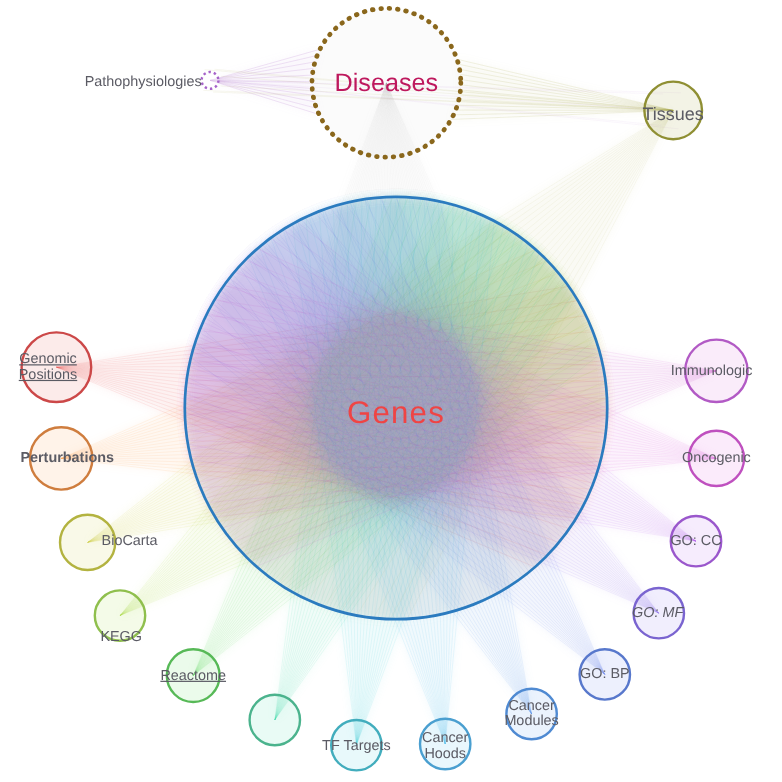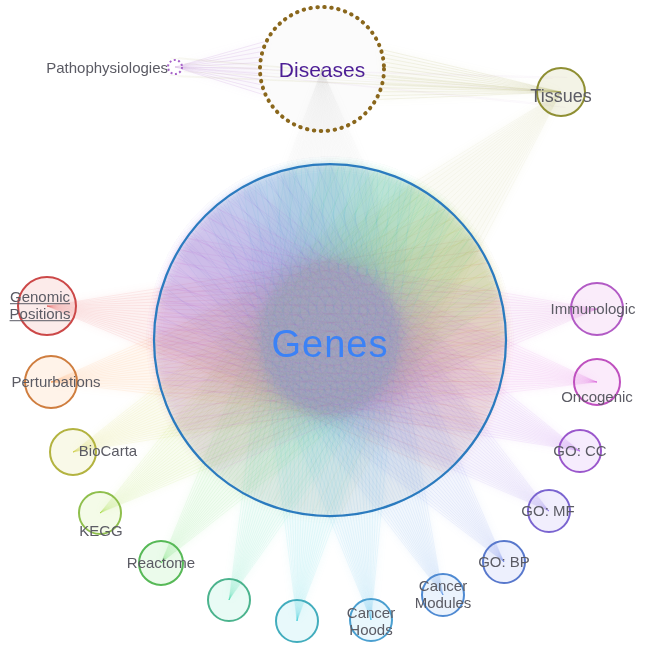--- a/index.html
+++ b/index.html
@@ -1,25 +1,25 @@
 <!DOCTYPE html>
 <html><head>
 <meta charset="utf-8">
 <style>
   html,body{margin:0;padding:0;background:#fff;}
   .stage{position:relative;width:652px;height:652px;overflow:hidden;background:#fff;
          font-family:"Liberation Sans",sans-serif;}
   #scene{position:absolute;left:0;top:0;z-index:1;}
   .fan-poly{filter:blur(4px);}
-  .lbl{position:absolute;z-index:2;transform:translate(-50%,-50%);font-size:15px;
+  .lbl{position:absolute;z-index:2;transform:translate(-50%,-50%);font-size:12px;
        color:#5b5b64;text-align:center;line-height:1.12;cursor:default;}
   .nowrap{white-space:nowrap;}
-  .lbl-genes{font-size:38px;color:#3b82f6;letter-spacing:1px;}
-  .lbl-diseases{font-size:21px;color:#4c1d95;}
-  .lbl-tissues{font-size:18px;}
+  .lbl-genes{font-size:26px;color:#ef4444;letter-spacing:1px;}
+  .lbl-diseases{font-size:21px;color:#be185d;}
+  .lbl-tissues{font-size:15px;}
   .lbl-patho{transform:translate(-100%,-50%);}
 </style>
 </head>
 <body>
 
 <div class="stage">
 
   <svg id="scene" width="652" height="652" viewBox="0 0 652 652">
       <g>
         <polygon points="322,69 480.3702256194656,431.4592545735586 476.27485632479477,437.8757702762059 471.9058651997235,444.10919950666175 467.2714248815641,450.1478820086211 462.380204557042,455.98052181912146 457.24135374571057,461.5962083987776 451.864485184854,466.98443704104255 446.25965684789594,472.135128522318 440.43735312994806,477.0386479561556 434.4084652356952,481.6858228162812 428.184270806301,486.0679600947276 421.7764128234462,490.17686256298066 415.1968778299603,494.00484410571903 408.45797350778753,497.54474409846654 401.57230565523037,500.78994080226005 394.5527546065353,503.73436375027825 387.41245113793286,506.3725051032606 380.16475190519947,508.6994299524743 372.8232144586899,510.71078555095767 365.40157188257564,512.4028094557709 357.91370710572943,513.772336566024 350.37362693231114,514.816805043517 342.7954358406313,515.5342611049144 335.1933095993061,515.9233626764955 327.58146875005644,515.9833819046362 319.9741520067545,515.7142065173341 312.38558962047705,515.1163400342234 304.82997676039,514.1909008246914 297.32144696025654,512.939620015856 289.87404568024084,511.3648382543181 282.5017040334622,509.4695013277468 275.2182127264467,507.2571546544875 268.0371962622238,504.73193665150006 260.9720874543232,501.8985709930338 254.03610229934566,498.7623577745195 247.2422152551128,495.3291635982082 240.6031349706385,491.6054105991014 234.13128051332265,487.5980644317017 227.8387581378367,483.31462124005554 221.73733864015657,478.76309363546153 215.83843533910516,473.9519957080757 210.1530827265913,468.890327100449 204.691915826483,463.5875561727911 199.4651503007258,458.0536022914502 194.4825633399193,452.2988172737408 189.75347537409917,446.3339660238279 185.2867326379351,440.1702063958916" fill="#8f8f8f" fill-opacity="0.04" class="fan-poly"></polygon>
@@ -430,24 +430,25 @@
         <circle cx="322" cy="69" r="62" fill="#999999" fill-opacity="0.04" stroke="#8a671c" stroke-width="4" stroke-dasharray="0.5 6.5" stroke-linecap="round"></circle>
         <circle cx="175" cy="67" r="7" fill="#ffffff" fill-opacity="0.5" stroke="#a663c9" stroke-width="2" stroke-dasharray="2 2.5"></circle>
       </g>
     </svg>
 
   <div class="lbl lbl-diseases" style="left:322px;top:70px;">Diseases</div>
   <div class="lbl lbl-patho nowrap" style="left:168px;top:68px;">Pathophysiologies</div>
   <div class="lbl lbl-tissues nowrap" style="left:561px;top:96px;">Tissues</div>
   <div class="lbl lbl-genes nowrap" style="left:330px;top:344px;">Genes</div>
   <div class="lbl" style="left:40px;top:306px;width:84px;text-decoration:underline;">Genomic Positions</div>
-  <div class="lbl nowrap" style="left:56px;top:382px;">Perturbations</div>
+  <div class="lbl nowrap" style="left:56px;top:382px;font-weight:bold;">Perturbations</div>
   <div class="lbl nowrap" style="left:76px;top:451px;margin-left:32px;">BioCarta</div>
   <div class="lbl nowrap" style="left:101px;top:531px;">KEGG</div>
-  <div class="lbl nowrap" style="left:161px;top:563px;">Reactome</div>
+  <div class="lbl nowrap" style="left:161px;top:563px;text-decoration:underline;">Reactome</div>
+  <div class="lbl" style="left:297px;top:622px;width:62px;">TF Targets</div>
   <div class="lbl" style="left:371px;top:622px;width:62px;">Cancer Hoods</div>
   <div class="lbl" style="left:443px;top:595px;width:74px;">Cancer Modules</div>
   <div class="lbl nowrap" style="left:504px;top:562px;">GO: BP</div>
-  <div class="lbl nowrap" style="left:548px;top:511px;">GO: MF</div>
+  <div class="lbl nowrap" style="left:548px;top:511px;font-style:italic;">GO: MF</div>
   <div class="lbl nowrap" style="left:580px;top:451px;">GO: CC</div>
-  <div class="lbl nowrap" style="left:597px;top:382px;margin-top:15px;">Oncogenic</div>
+  <div class="lbl nowrap" style="left:597px;top:382px;">Oncogenic</div>
   <div class="lbl nowrap" style="left:593px;top:309px;">Immunologic</div>
 </div>
 
 </body></html>

